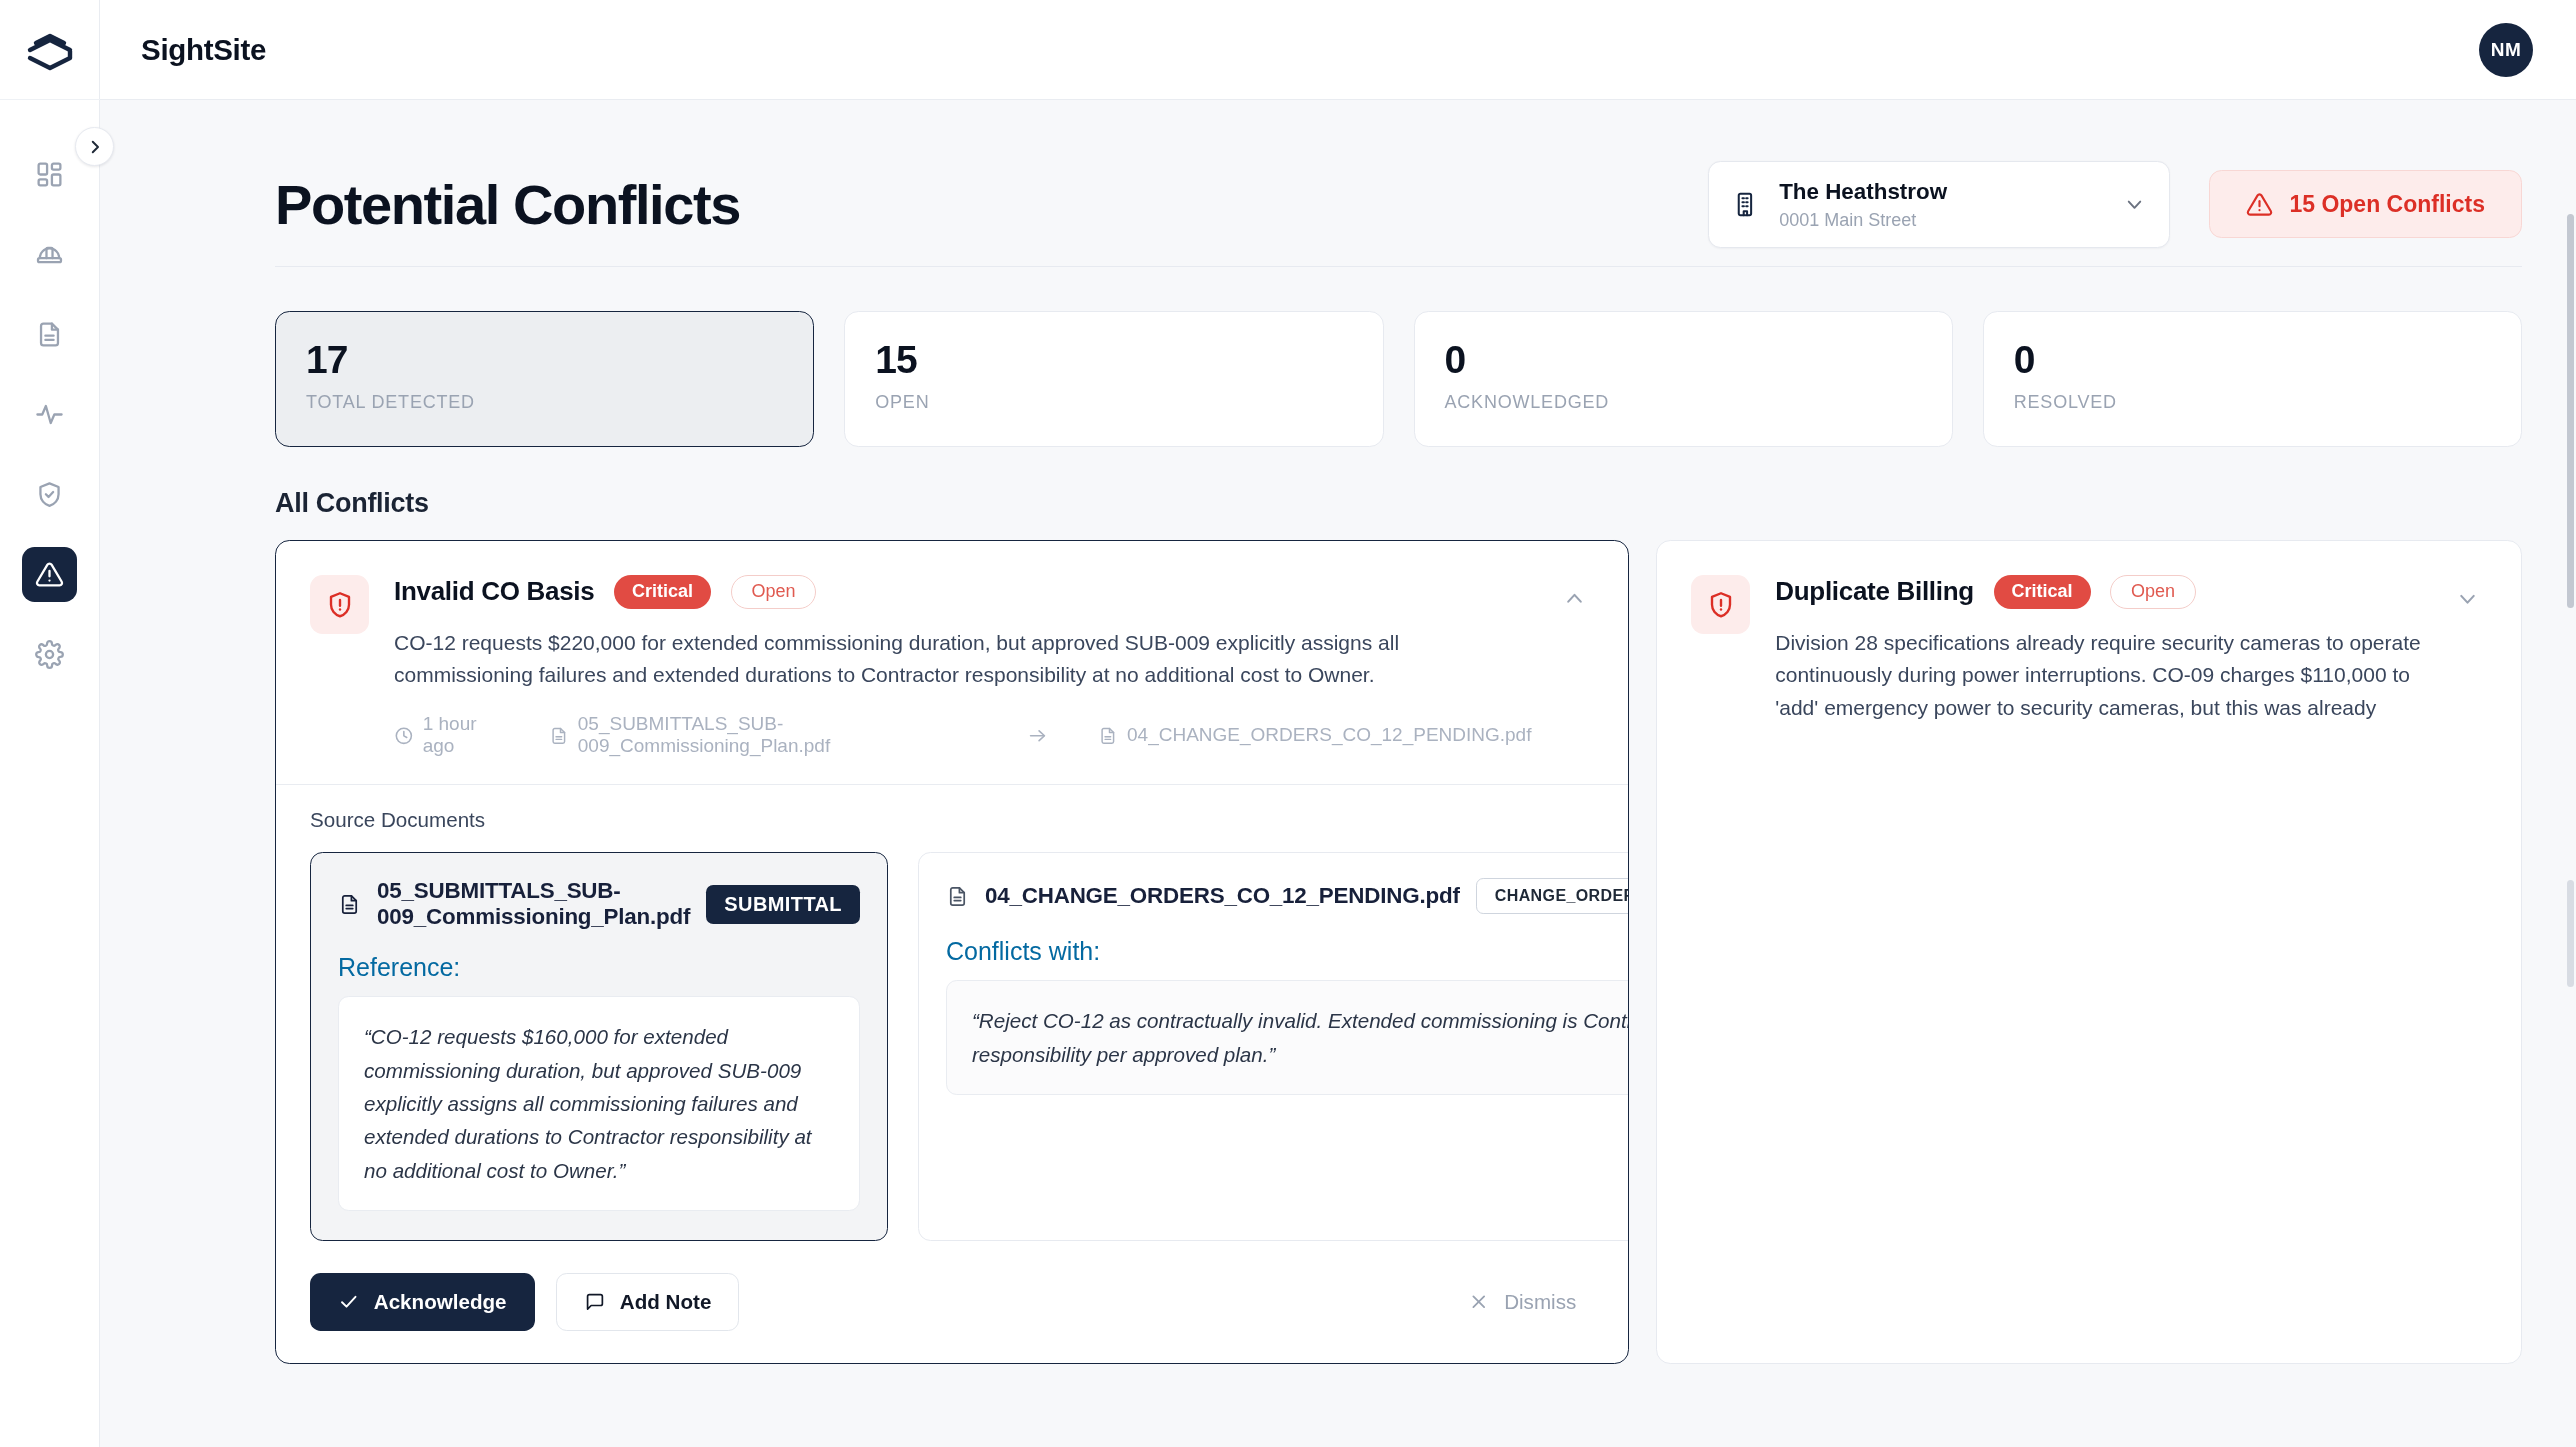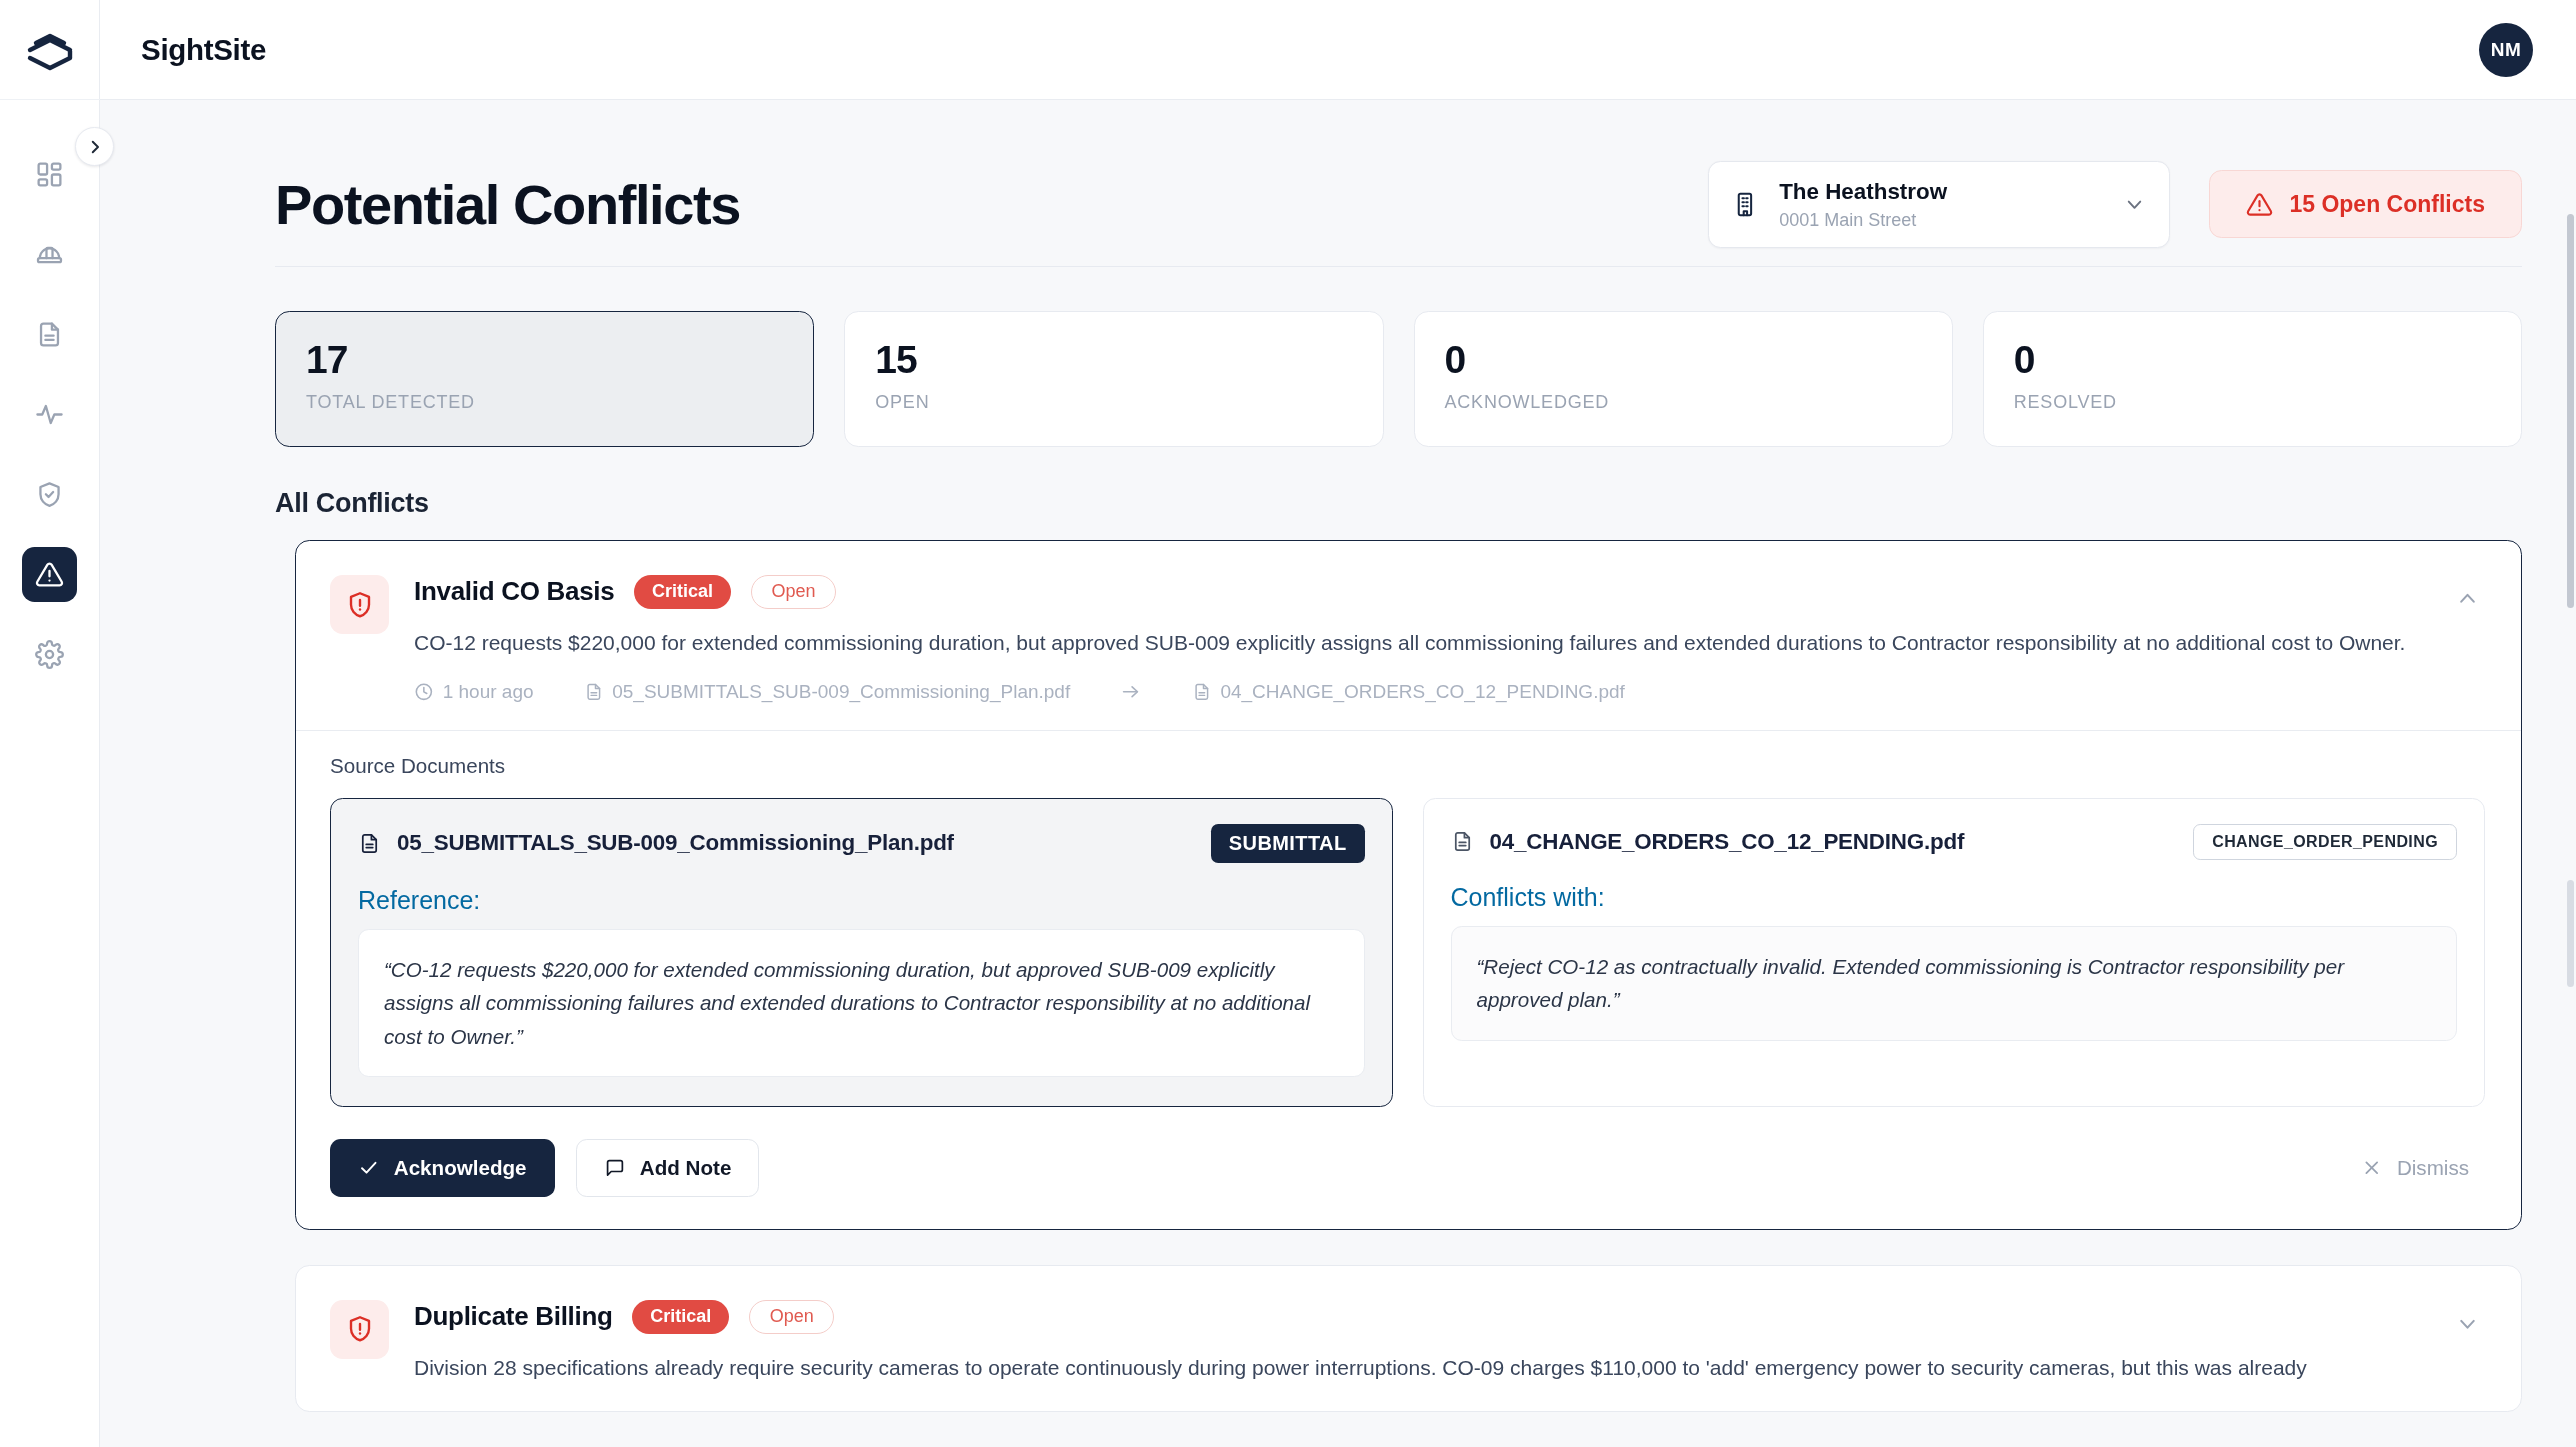--- a/index.html
+++ b/index.html
@@ -136,21 +136,21 @@
     height: 136px;
     cursor: pointer;
   }
   .stat.selected { background: #eceef1; border: 1.8px solid #16253f; }
   .stat-val { font-size: 39px; font-weight: 700; letter-spacing: -0.9px; color: #0b1220; line-height: 1.1; }
   .stat-lbl { margin-top: 10.7px; font-size: 18px; letter-spacing: 0.8px; color: #9aa3b2; font-weight: 500; }
 
   .section-title { margin-top: 41px; font-size: 27px; font-weight: 700; color: #1b2434; letter-spacing: -0.3px; }
 
   
-  .conflicts { margin-top: 21.5px; display: flex; flex-direction: column; gap: 35px; margin-left: 20px; }
+  .conflicts { margin-top: 21.5px; display: flex; flex-direction: row; gap: 27px; }
   .card {
     background: #ffffff;
     border: 1.8px solid #16253f;
     border-radius: 14.3px;
     overflow: hidden;
   }
   .card.plain { border: 0.9px solid #e7eaf0; }
   .card-head { display: flex; padding: 34px 36px 27px 34px; gap: 25px; }
   .alert-ico {
     width: 59px; height: 59px;
@@ -509,21 +509,21 @@
                         <path d="M14 3H7a2 2 0 0 0-2 2v14a2 2 0 0 0 2 2h10a2 2 0 0 0 2-2V8z"></path>
                         <polyline points="14,3 14,8 19,8"></polyline>
                         <line x1="8.6" y1="13" x2="15.4" y2="13"></line>
                         <line x1="8.6" y1="16.3" x2="15.4" y2="16.3"></line>
                       </svg>
                     </span>
                     <div class="doc-name">05_SUBMITTALS_SUB-009_Commissioning_Plan.pdf</div>
                     <div class="tag-dark">SUBMITTAL</div>
                   </div>
                   <div class="doc-sub">Reference:</div>
-                  <div class="quote">“CO-12 requests $220,000 for extended commissioning duration, but approved SUB-009 explicitly assigns all commissioning failures and extended durations to Contractor responsibility at no additional cost to Owner.”</div>
+                  <div class="quote">“CO-12 requests $160,000 for extended commissioning duration, but approved SUB-009 explicitly assigns all commissioning failures and extended durations to Contractor responsibility at no additional cost to Owner.”</div>
                 </div>
 
                 <div class="doc secondary">
                   <div class="doc-head">
                     <span>
                       <svg width="23" height="23" viewBox="0 0 24 24" fill="none" stroke="#4b5565" stroke-width="1.8" stroke-linecap="round" stroke-linejoin="round">
                         <path d="M14 3H7a2 2 0 0 0-2 2v14a2 2 0 0 0 2 2h10a2 2 0 0 0 2-2V8z"></path>
                         <polyline points="14,3 14,8 19,8"></polyline>
                         <line x1="8.6" y1="13" x2="15.4" y2="13"></line>
                         <line x1="8.6" y1="16.3" x2="15.4" y2="16.3"></line>

